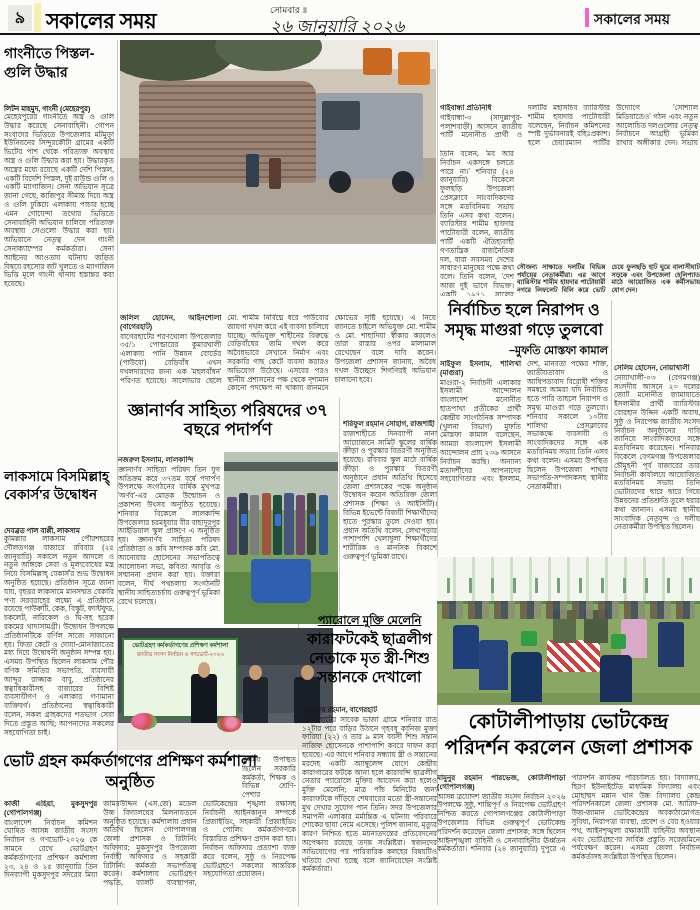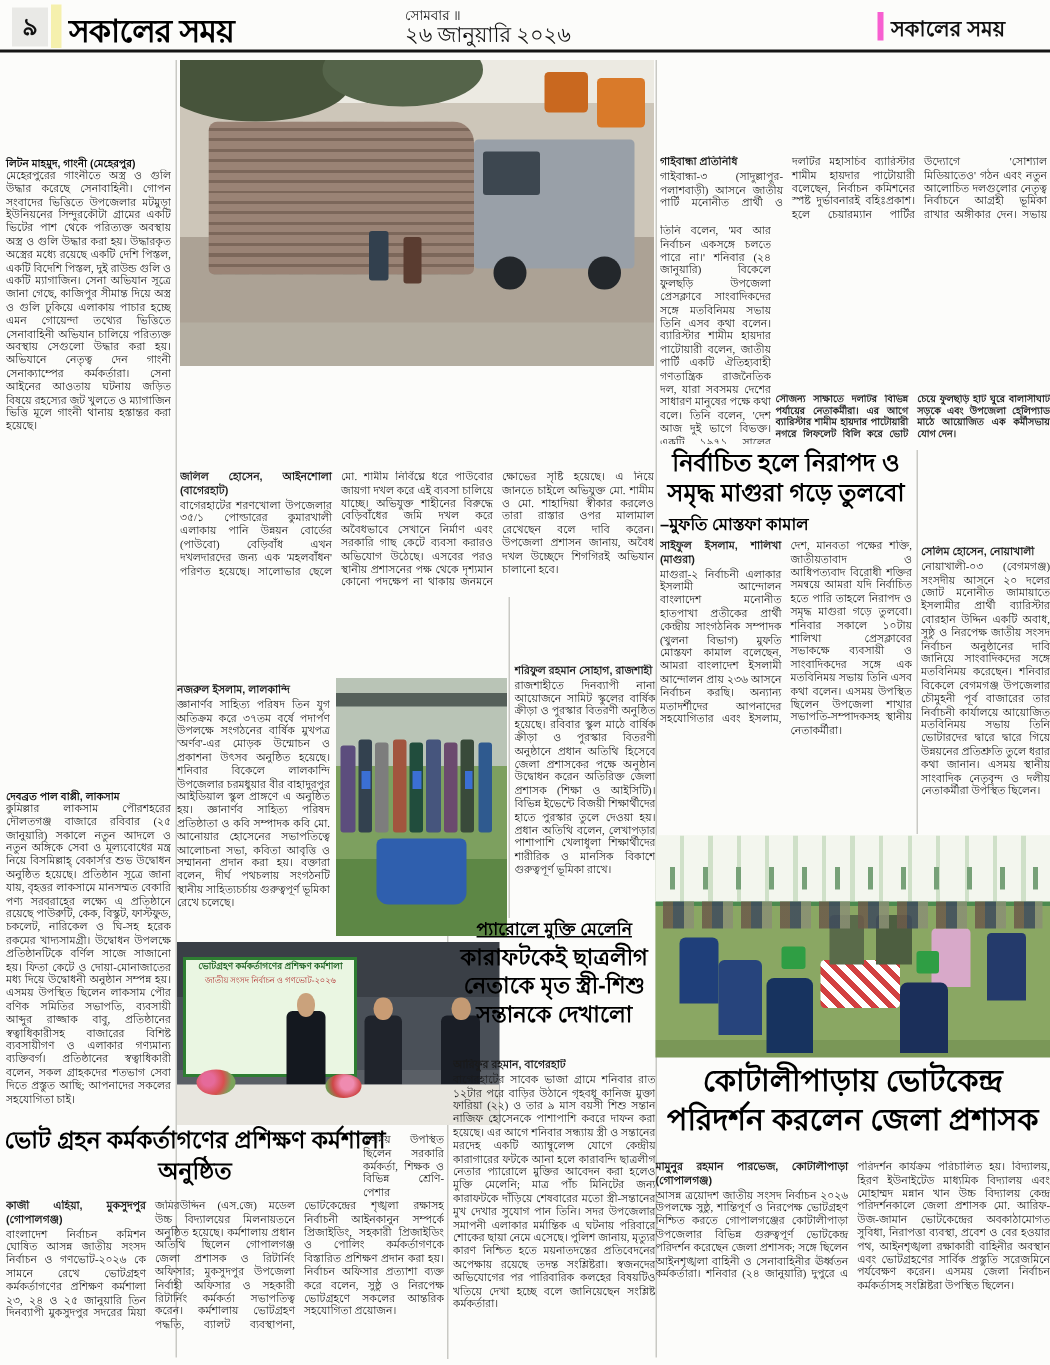--- a/index.html
+++ b/index.html
@@ -25,35 +25,37 @@
 
 <div class="page">
 
   <div class="abs" style="left:8px;top:5px;width:24px;height:26px;background:#e9e9e6;display:flex;align-items:center;justify-content:center;">
     <span style="font-weight:bold;font-size:16px;font-family:'Liberation Sans',sans-serif;">৯</span>
   </div>
   <div class="abs" style="left:34px;top:3px;width:7px;height:29px;background:#f5f0ad;"></div>
   <div class="abs" style="left:46px;top:5px;font-family:'Liberation Sans',sans-serif;font-weight:900;font-size:21px;letter-spacing:-.5px;color:#000;">সকালের সময়</div>
   <div class="abs" style="left:270px;top:5px;width:160px;text-align:left;line-height:1.25;">
     <div style="font-size:9px;">সোমবার ॥</div>
-    <div style="font-size:14px;">২৬ জানুয়ারি ২০২৬</div>
+    <div style="font-size:17px;font-style:italic;">২৬ জানুয়ারি ২০২৬</div>
   </div>
   <div class="abs" style="left:585px;top:8px;width:4px;height:19px;background:#f75fd0;"></div>
   <div class="abs" style="left:594px;top:8px;font-size:14px;font-weight:bold;font-family:'Liberation Sans',sans-serif;">সকালের সময়</div>
   <div class="abs hrule" style="left:0;top:33px;width:700px;"></div>
 
   <div class="abs vsep" style="left:117px;top:40px;height:865px;"></div>
   <div class="abs vsep" style="left:437px;top:40px;height:865px;"></div>
   <div class="abs vsep" style="left:611px;top:300px;height:256px;"></div>
   <div class="abs vsep" style="left:298px;top:614px;height:292px;"></div>
   <div class="abs vsep" style="left:339px;top:398px;height:214px;"></div>
 
+  <div class="abs hl" style="left:4px;top:44px;width:110px;font-size:14px;text-align:left;line-height:1.35;">গাংনীতে পিস্তল-গুলি উদ্ধার</div>
   <div class="abs" style="left:4px;top:103px;width:110px;font-size:7px;font-weight:bold;font-family:'Liberation Sans',sans-serif;">লিটন মাহমুদ, গাংনী (মেহেরপুর)</div>
   <div class="abs body" style="left:4px;top:113px;width:110px;height:350px;overflow:hidden;">মেহেরপুরের গাংনীতে অস্ত্র ও গুলি উদ্ধার করেছে সেনাবাহিনী। গোপন সংবাদের ভিত্তিতে উপজেলার মটমুড়া ইউনিয়নের সিন্দুরকৌটা গ্রামের একটি ভিটের পাশ থেকে পরিত্যক্ত অবস্থায় অস্ত্র ও গুলি উদ্ধার করা হয়। উদ্ধারকৃত অস্ত্রের মধ্যে রয়েছে একটি দেশি পিস্তল, একটি বিদেশি পিস্তল, দুই রাউন্ড গুলি ও একটি ম্যাগাজিন। সেনা অভিযান সূত্রে জানা গেছে, কাজিপুর সীমান্ত দিয়ে অস্ত্র ও গুলি ঢুকিয়ে এলাকায় পাচার হচ্ছে এমন গোয়েন্দা তথ্যের ভিত্তিতে সেনাবাহিনী অভিযান চালিয়ে পরিত্যক্ত অবস্থায় সেগুলো উদ্ধার করা হয়। অভিযানে নেতৃত্ব দেন গাংনী সেনাক্যাম্পের কর্মকর্তারা। সেনা আইনের আওতায় ঘটনায় জড়িত বিষয়ে রহস্যের জট খুলতে ও ম্যাগাজিন ভিত্তি মূলে গাংনী থানায় হস্তান্তর করা হয়েছে।</div>
 
+  <div class="abs hl" style="left:4px;top:468px;width:110px;font-size:13.5px;text-align:left;line-height:1.35;">লাকসামে বিসমিল্লাহ্ বেকার্স'র উদ্বোধন</div>
   <div class="abs" style="left:4px;top:525px;width:110px;font-size:7px;font-weight:bold;font-family:'Liberation Sans',sans-serif;">দেবব্রত পাল বাপ্পী, লাকসাম</div>
   <div class="abs body" style="left:4px;top:535px;width:110px;height:212px;overflow:hidden;">কুমিল্লার লাকসাম পৌরশহরের দৌলতগঞ্জ বাজারে রবিবার (২৫ জানুয়ারি) সকালে নতুন আদলে ও নতুন অঙ্গিকে সেবা ও মূল্যবোধের মন্ত্র নিয়ে বিসমিল্লাহ্ বেকার্স'র শুভ উদ্বোধন অনুষ্ঠিত হয়েছে। প্রতিষ্ঠান সূত্রে জানা যায়, বৃহত্তর লাকসামে মানসম্মত বেকারি পণ্য সরবরাহের লক্ষ্যে এ প্রতিষ্ঠানে রয়েছে পাউরুটি, কেক, বিস্কুট, ফাস্টফুড, চকলেট, নারিকেল ও ঘি-সহ হরেক রকমের খাদ্যসামগ্রী। উদ্বোধন উপলক্ষে প্রতিষ্ঠানটিকে বর্ণিল সাজে সাজানো হয়। ফিতা কেটে ও দোয়া-মোনাজাতের মধ্য দিয়ে উদ্বোধনী অনুষ্ঠান সম্পন্ন হয়। এসময় উপস্থিত ছিলেন লাকসাম পৌর বণিক সমিতির সভাপতি, ব্যবসায়ী আব্দুর রাজ্জাক বাবু, প্রতিষ্ঠানের স্বত্বাধিকারীসহ বাজারের বিশিষ্ট ব্যবসায়ীগণ ও এলাকার গণ্যমান্য ব্যক্তিবর্গ। প্রতিষ্ঠানের স্বত্বাধিকারী বলেন, সকল গ্রাহকদের শতভাগ সেবা দিতে প্রস্তুত আছি; আপনাদের সকলের সহযোগিতা চাই।</div>
 
   <div class="abs photo" style="left:120px;top:40px;width:316px;height:204px;background:linear-gradient(#eceae2 0 14%,#cdc6b9 14% 58%,#aca295 58% 88%,#b8b2a6 88%);">
     <div class="ph-el" style="left:-4%;top:-6%;width:40%;height:26%;background:#47543b;border-radius:50%;"></div>
     <div class="ph-el" style="left:30%;top:-9%;width:34%;height:24%;background:#55644a;border-radius:50%;"></div>
     <div class="ph-el" style="left:88%;top:6%;width:10%;height:16%;background:#d97a2a;border-radius:3px;"></div>
     <div class="ph-el" style="left:77%;top:4%;width:9%;height:13%;background:#c9681f;border-radius:3px;"></div>
     <div class="ph-el" style="left:6%;top:20%;width:56%;height:50%;border-radius:6px 14px 4px 4px;
                 background:repeating-linear-gradient(0deg,#9a8375 0 5px,#7c675a 5px 7px),repeating-linear-gradient(90deg,rgba(0,0,0,.12) 0 9px,transparent 9px 18px);"></div>
@@ -64,20 +66,21 @@
     <div class="ph-el" style="left:40%;top:56%;width:4%;height:16%;background:#32404e;border-radius:2px;"></div>
     <div class="ph-el" style="left:47%;top:58%;width:4%;height:15%;background:#5a3c30;border-radius:2px;"></div>
     <div class="ph-el" style="left:0;top:86%;width:100%;height:14%;background:#b4aea1;"></div>
   </div>
 
   <div class="abs body cols3" style="left:120px;top:314px;width:316px;height:84px;overflow:hidden;">
     <span class="byline">জলিল হোসেন, আইনশোলা (বাগেরহাট)</span>
     <span>বাগেরহাটের শরণখোলা উপজেলার ৩৫/১ পোল্ডারের কুমারখালী এলাকায় পানি উন্নয়ন বোর্ডের (পাউবো) বেড়িবাঁধ এখন দখলদারদের জন্য এক 'মহলবাঁধন' পরিণত হয়েছে। সালোভার ছেলে মো. শামীম নির্বিঘ্নে ধরে পাউবোর জায়গা দখল করে এই ব্যবসা চালিয়ে যাচ্ছে। অভিযুক্ত শাহীনের বিরুদ্ধে বেড়িবাঁধের জমি দখল করে অবৈধভাবে সেখানে নির্মাণ এবং সরকারি গাছ কেটে ব্যবসা করারও অভিযোগ উঠেছে। এসবের পরও স্থানীয় প্রশাসনের পক্ষ থেকে দৃশ্যমান কোনো পদক্ষেপ না থাকায় জনমনে ক্ষোভের সৃষ্টি হয়েছে। এ নিয়ে জানতে চাইলে অভিযুক্ত মো. শামীম ও মো. শাহাদিয়া স্বীকার করলেও তারা রাস্তার ওপর মালামাল রেখেছেন বলে দাবি করেন। উপজেলা প্রশাসন জানায়, অবৈধ দখল উচ্ছেদে শিগগিরই অভিযান চালানো হবে।</span>
   </div>
 
+  <div class="abs hl" style="left:118px;top:402px;width:220px;font-size:17px;">জ্ঞানার্ণব সাহিত্য পরিষদের ৩৭ বছরে পদার্পণ</div>
   <div class="abs body" style="left:118px;top:456px;width:102px;height:168px;overflow:hidden;">
     <span class="byline">নজরুল ইসলাম, লালকান্দি</span>
     <span>জ্ঞানার্ণব সাহিত্য পরিষদ তিন যুগ অতিক্রম করে ৩৭তম বর্ষে পদার্পণ উপলক্ষে সংগঠনের বার্ষিক মুখপত্র 'অর্ণব'-এর মোড়ক উন্মোচন ও প্রকাশনা উৎসব অনুষ্ঠিত হয়েছে। শনিবার বিকেলে লালকান্দি উপজেলার চরমধুয়ার বীর বাহাদুরপুর আইডিয়াল স্কুল প্রাঙ্গণে এ অনুষ্ঠিত হয়। জ্ঞানার্ণব সাহিত্য পরিষদ প্রতিষ্ঠাতা ও কবি সম্পাদক কবি মো. আনোয়ার হোসেনের সভাপতিত্বে আলোচনা সভা, কবিতা আবৃত্তি ও সম্মাননা প্রদান করা হয়। বক্তারা বলেন, দীর্ঘ পথচলায় সংগঠনটি স্থানীয় সাহিত্যচর্চায় গুরুত্বপূর্ণ ভূমিকা রেখে চলেছে।</span>
   </div>
   <div class="abs photo" style="left:224px;top:452px;width:114px;height:172px;background:linear-gradient(#b9c4b6 0 34%,#7da05f 34% 70%,#5d8745 70%);">
     <div class="ph-el" style="left:0;top:6%;width:100%;height:5%;background:#55605a;"></div>
     <div class="ph-el" style="left:3%;top:26%;width:8%;height:34%;background:#5c4d7d;border-radius:2px;"></div>
     <div class="ph-el" style="left:13%;top:24%;width:8%;height:36%;background:#33414f;border-radius:2px;"></div>
     <div class="ph-el" style="left:23%;top:25%;width:8%;height:35%;background:#7d7d7d;border-radius:2px;"></div>
     <div class="ph-el" style="left:33%;top:24%;width:8%;height:36%;background:#a2553e;border-radius:2px;"></div>
@@ -85,21 +88,21 @@
     <div class="ph-el" style="left:53%;top:24%;width:8%;height:36%;background:#46557d;border-radius:2px;"></div>
     <div class="ph-el" style="left:63%;top:25%;width:8%;height:35%;background:#6b4a6e;border-radius:2px;"></div>
     <div class="ph-el" style="left:73%;top:24%;width:8%;height:36%;background:#394a3a;border-radius:2px;"></div>
     <div class="ph-el" style="left:83%;top:25%;width:8%;height:35%;background:#2f5a8f;border-radius:2px;"></div>
     <div class="ph-el" style="left:15%;top:36%;width:5%;height:7%;background:#3b6fd4;"></div>
     <div class="ph-el" style="left:45%;top:36%;width:5%;height:7%;background:#3b6fd4;"></div>
     <div class="ph-el" style="left:75%;top:36%;width:5%;height:7%;background:#3b6fd4;"></div>
     <div class="ph-el" style="left:24%;top:62%;width:52%;height:26%;background:#2f5fae;border-radius:4px 4px 8px 8px;"></div>
   </div>
 
-  <div class="abs body" style="left:343px;top:443px;width:94px;height:164px;overflow:hidden;">
+  <div class="abs body" style="left:343px;top:420px;width:94px;height:164px;overflow:hidden;">
     <span class="byline">শরিফুল রহমান সোহাগ, রাজশাহী</span>
     <span>রাজশাহীতে দিনব্যাপী নানা আয়োজনে সামিট স্কুলের বার্ষিক ক্রীড়া ও পুরস্কার বিতরণী অনুষ্ঠিত হয়েছে। রবিবার স্কুল মাঠে বার্ষিক ক্রীড়া ও পুরস্কার বিতরণী অনুষ্ঠানে প্রধান অতিথি হিসেবে জেলা প্রশাসকের পক্ষে অনুষ্ঠান উদ্বোধন করেন অতিরিক্ত জেলা প্রশাসক (শিক্ষা ও আইসিটি)। বিভিন্ন ইভেন্টে বিজয়ী শিক্ষার্থীদের হাতে পুরস্কার তুলে দেওয়া হয়। প্রধান অতিথি বলেন, লেখাপড়ার পাশাপাশি খেলাধুলা শিক্ষার্থীদের শারীরিক ও মানসিক বিকাশে গুরুত্বপূর্ণ ভূমিকা রাখে।</span>
   </div>
 
   <div class="abs photo" style="left:118px;top:628px;width:215px;height:122px;background:linear-gradient(#3a3f46 0 30%,#4a5058 30% 70%,#5a5f66 70%);">
     <div class="ph-el" style="left:2%;top:8%;width:54%;height:66%;background:#eaf6e2;border:2px solid #2e7d32;padding:2px;box-sizing:border-box;">
       <div style="font-size:6px;line-height:7px;color:#1b5e20;font-weight:bold;text-align:center;">ভোটগ্রহণ কর্মকর্তাগণের প্রশিক্ষণ কর্মশালা</div>
       <div style="font-size:5.5px;line-height:6.5px;color:#b02a2a;text-align:center;margin-top:2px;">জাতীয় সংসদ নির্বাচন ও গণভোট-২০২৬</div>
     </div>
     <div class="ph-el" style="left:34%;top:38%;width:12%;height:40%;background:#14181f;border-radius:4px 4px 0 0;"></div>
@@ -129,21 +132,21 @@
 
   <div class="abs body cols3" style="left:440px;top:104px;width:258px;height:44px;overflow:hidden;">
     <span class="byline">গাইবান্ধা প্রতিনিধি</span>
     <span>গাইবান্ধা-৩ (সাদুল্লাপুর-পলাশবাড়ী) আসনে জাতীয় পার্টি মনোনীত প্রার্থী ও দলটির মহাসচিব ব্যারিস্টার শামীম হায়দার পাটোয়ারী বলেছেন, নির্বাচন কমিশনের স্পষ্ট দুর্ভাবনারই বহিঃপ্রকাশ। হলে চেয়ারম্যান পার্টির উদ্যোগে 'সোশ্যাল মিডিয়াতেও' গঠন এবং নতুন আলোচিত দলগুলোর নেতৃত্ব নির্বাচনে আগ্রহী ভূমিকা রাখার অঙ্গীকার দেন। সভায় উপস্থিত ছিলেন জেলা জাতীয় পার্টির সহসভাপতি সরোয়ার হোসেন শহীন, সাংগঠনিক সম্পাদক আনোয়ারুল ইসলাম লেবু, ফুলছড়ি উপজেলা জাতীয় পার্টির সভাপতি শহিদুল ইসলাম টিputation, সাধারণ সম্পাদক গোলাম কিবরিয়া।</span>
   </div>
   <div class="abs body" style="left:440px;top:150px;width:74px;height:146px;overflow:hidden;">তিনি বলেন, 'মব আর নির্বাচন একসঙ্গে চলতে পারে না।' শনিবার (২৪ জানুয়ারি) বিকেলে ফুলছড়ি উপজেলা প্রেসক্লাবে সাংবাদিকদের সঙ্গে মতবিনিময় সভায় তিনি এসব কথা বলেন। ব্যারিস্টার শামীম হায়দার পাটোয়ারী বলেন, জাতীয় পার্টি একটি ঐতিহ্যবাহী গণতান্ত্রিক রাজনৈতিক দল, যারা সবসময় দেশের সাধারণ মানুষের পক্ষে কথা বলে। তিনি বলেন, 'দেশ আজ দুই ভাগে বিভক্ত। একটি ১৯৭১ সালের মুক্তিযুদ্ধের পক্ষে, আরেকটি বিপক্ষে। ভোটের মাঠে নির্বাচন প্রক্রিয়া নিয়ে মানুষের মনে আস্থা ফেরাতে হবে; জনগণের একটি বড় অংশকে বাদ দিয়ে নির্বাচন আয়োজন করলে তা প্রশ্নবিদ্ধ হবে।' তিনি আরও বলেন, '২০১৪ সালের তুলনায় এবারো নির্বাচন ভুলভাবে হলে সাংবাদিকদের উদ্দেশে জাতীয় পার্টি মহাসচিব বলেন, আগামীর বাংলাদেশ গড়তে সুষ্ঠু নির্বাচনের বিকল্প নেই।' তিনি নির্বাচিত</div>
 
   <div class="abs caption" style="left:517px;top:263px;width:183px;height:34px;overflow:hidden;column-count:2;column-gap:6px;">সৌজন্য সাক্ষাতে দলটির বিভিন্ন পর্যায়ের নেতাকর্মীরা। এর আগে ব্যারিস্টার শামীম হায়দার পাটোয়ারী নগরে লিফলেট বিলি করে ভোট চেয়ে ফুলছড়ি হাট ঘুরে বালাসীঘাট সড়কে এবং উপজেলা হেলিপ্যাড মাঠে আয়োজিত এক কর্মীসভায় যোগ দেন।</div>
 
   <div class="abs hl" style="left:440px;top:300px;width:168px;font-size:16px;line-height:1.25;">নির্বাচিত হলে নিরাপদ ও সমৃদ্ধ মাগুরা গড়ে তুলবো</div>
-  <div class="abs hl" style="left:440px;top:344px;width:168px;font-size:11px;text-align:left;">–মুফতি মোস্তফা কামাল</div>
+  <div class="abs hl" style="left:440px;top:344px;width:168px;font-size:11px;text-align:right;">–মুফতি মোস্তফা কামাল</div>
   <div class="abs body cols2" style="left:440px;top:360px;width:168px;height:194px;overflow:hidden;">
     <span class="byline">সাইফুল ইসলাম, শালিখা (মাগুরা)</span>
     <span>মাগুরা-২ নির্বাচনী এলাকার ইসলামী আন্দোলন বাংলাদেশ মনোনীত হাতপাখা প্রতীকের প্রার্থী কেন্দ্রীয় সাংগঠনিক সম্পাদক (খুলনা বিভাগ) মুফতি মোস্তফা কামাল বলেছেন, আমরা বাংলাদেশ ইসলামী আন্দোলন প্রায় ২৩৬ আসনে নির্বাচন করছি। অন্যান্য মতাদর্শীদের আপনাদের সহযোগিতার এবং ইসলাম, দেশ, মানবতা পক্ষের শক্তি, জাতীয়তাবাদ ও আধিপত্যবাদ বিরোধী শক্তির সমন্বয়ে আমরা যদি নির্বাচিত হতে পারি তাহলে নিরাপদ ও সমৃদ্ধ মাগুরা গড়ে তুলবো। শনিবার সকালে ১০টায় শালিখা প্রেসক্লাবের সভাকক্ষে ব্যবসায়ী ও সাংবাদিকদের সঙ্গে এক মতবিনিময় সভায় তিনি এসব কথা বলেন। এসময় উপস্থিত ছিলেন উপজেলা শাখার সভাপতি-সম্পাদকসহ স্থানীয় নেতাকর্মীরা।</span>
   </div>
 
   <div class="abs body" style="left:614px;top:364px;width:86px;height:190px;overflow:hidden;">
     <span class="byline">সেলিম হোসেন, নোয়াখালী</span>
     <span>নোয়াখালী-০৩ (বেগমগঞ্জ) সংসদীয় আসনে ২০ দলের জোট মনোনীত জামায়াতে ইসলামীর প্রার্থী ব্যারিস্টার বোরহান উদ্দিন একটি অবাধ, সুষ্ঠু ও নিরপেক্ষ জাতীয় সংসদ নির্বাচন অনুষ্ঠানের দাবি জানিয়ে সাংবাদিকদের সঙ্গে মতবিনিময় করেছেন। শনিবার বিকেলে বেগমগঞ্জ উপজেলার চৌমুহনী পূর্ব বাজারের তার নির্বাচনী কার্যালয়ে আয়োজিত মতবিনিময় সভায় তিনি ভোটারদের দ্বারে দ্বারে গিয়ে উন্নয়নের প্রতিশ্রুতি তুলে ধরার কথা জানান। এসময় স্থানীয় সাংবাদিক নেতৃবৃন্দ ও দলীয় নেতাকর্মীরা উপস্থিত ছিলেন।</span>
   </div>
 

